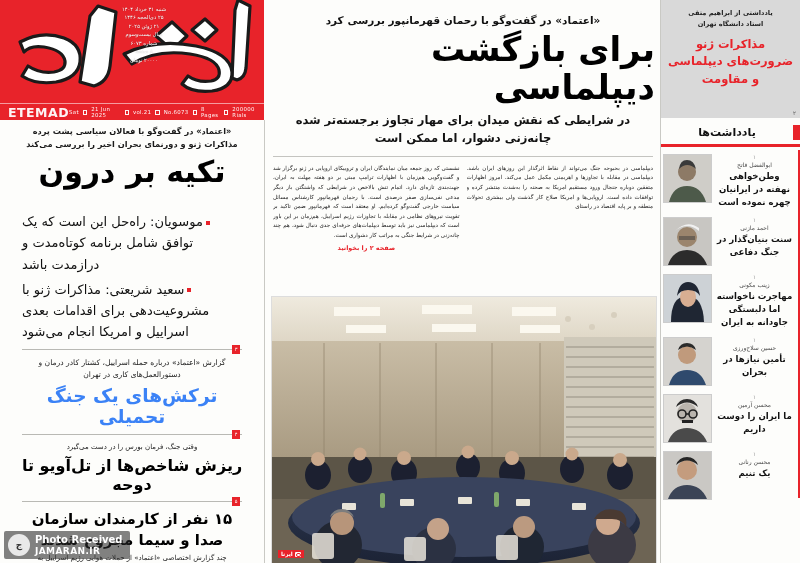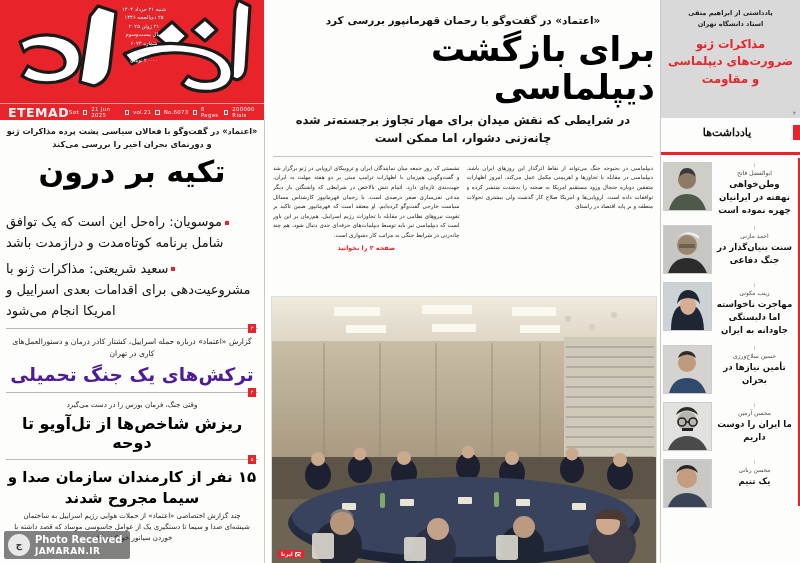--- a/index.html
+++ b/index.html
@@ -23,30 +23,30 @@
   .etemad-word{font-family:"DejaVu Sans",sans-serif;font-weight:700;
                font-size:12.5px;letter-spacing:.5px;color:#fff;
                margin-left:8px;opacity:.95;}
   .etemad-meta{font-size:5.4px;color:#fff;letter-spacing:.3px;
                display:flex;gap:4px;align-items:center;opacity:.95;}
   .etemad-meta .sq{display:inline-block;width:3px;height:3px;
                    border:.6px solid #fff;}
 
   
   .left-col{position:absolute;left:0;top:120px;width:264px;height:443px;
-            padding:0 4px;box-sizing:border-box;border-left:0;}
+            padding:0 20px;box-sizing:border-box;border-left:0;}
   .vline{position:absolute;top:0;width:1px;background:#c9c9c4;}
   .vline.a{left:264px;top:120px;height:443px;}
   .vline.c{left:660px;top:0;height:563px;background:#c9c9c4;}
 
   .kicker{font-size:8.2px;line-height:1.55;text-align:center;font-weight:700;
           color:#1a1a1a;margin:5px 0 3px;}
   .hl-xl{font-size:30px;font-weight:700;text-align:center;letter-spacing:-.5px;
          margin:4px 0 22px;color:#000;}
-  .hl-lg{font-size:18.5px;font-weight:700;text-align:center;margin:4px 0 4px;color:#4c1d95;}
+  .hl-lg{font-size:18.5px;font-weight:700;text-align:center;margin:4px 0 4px;color:#3b82f6;}
   .hl-md{font-size:16px;font-weight:700;text-align:center;margin:3px 0;color:#000;}
   .hl-sm{font-size:15px;font-weight:700;text-align:center;line-height:1.35;
          margin:2px 0;color:#000;}
   .bullet-item{font-size:13px;line-height:1.62;text-align:left;font-weight:400;
                margin:4px 2px;position:relative;}
   .bullet-item .bdot{display:inline-block;width:4px;height:4px;background:#e8232a;
                      margin-left:3px;vertical-align:middle;}
   .rule{height:1px;background:#b9b9b4;margin:7px 2px;position:relative;}
   .rule .tag{position:absolute;right:2px;top:-4px;width:8px;height:9px;
              background:#e8232a;color:#fff;font-size:5px;line-height:9px;
@@ -77,21 +77,21 @@
                    height:2.6px;border:.7px solid #e8232a;border-radius:50%;}
   .irna span{color:#fff;font-size:5.6px;font-weight:700;}
 
   
   .sidebar{position:absolute;left:661px;top:0;width:139px;height:477px;}
   .note-top{background:#d9d9d9;padding:8px 6px 10px;text-align:center;
             position:relative;height:118px;box-sizing:border-box;}
   .nt-by{font-size:6.6px;line-height:1.6;color:#222;font-weight:700;}
   .nt-title{font-size:11.5px;font-weight:700;color:#e8232a;line-height:1.5;margin-top:7px;}
   .nt-pg{position:absolute;right:4px;bottom:2px;font-size:5.4px;color:#555;}
-  .sec-head{display:flex;align-items:center;gap:0;margin:7px 0 12px;font-family:Liberation Serif, serif;}
+  .sec-head{display:flex;align-items:center;gap:0;margin:7px 0 4px;}
   .sec-head .bar{width:7px;height:15px;background:#e8232a;margin-left:0;}
   .sec-head .txt{flex:1;text-align:center;font-size:11px;font-weight:700;color:#111;}
   .redline{height:2.5px;background:#e8232a;margin:0 0 3px;}
   .notes{position:relative;padding-right:4px;}
   .notes:before{content:"";position:absolute;right:0;top:0;bottom:6px;
                 width:2.5px;background:#e8232a;}
   .note{display:flex;gap:4px;align-items:flex-start;padding:4px 3px 4px 2px;}
   .note-txt{flex:1;text-align:center;}
   .note-num{font-size:5.4px;color:#9b9b9b;text-align:center;margin-bottom:1px;}
   .note-author{font-size:6px;color:#4a4a4a;margin-bottom:2px;}

